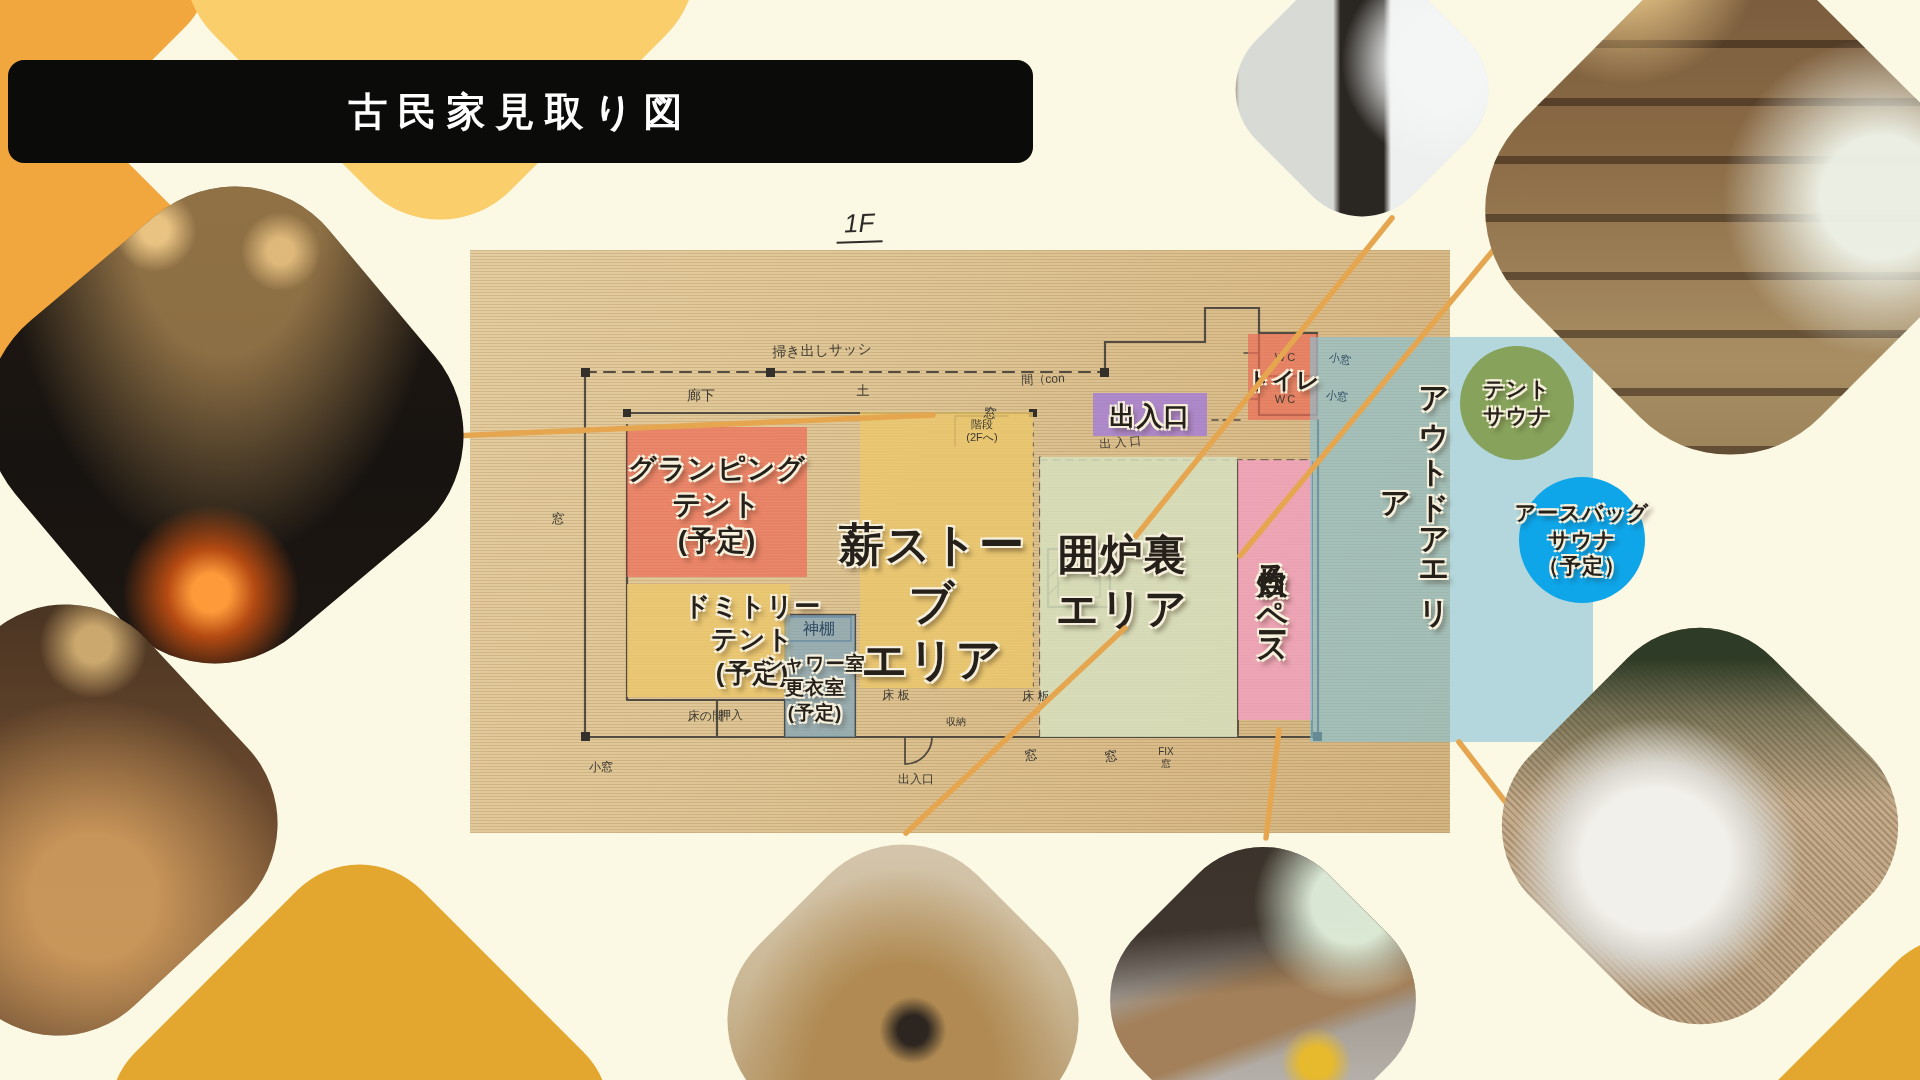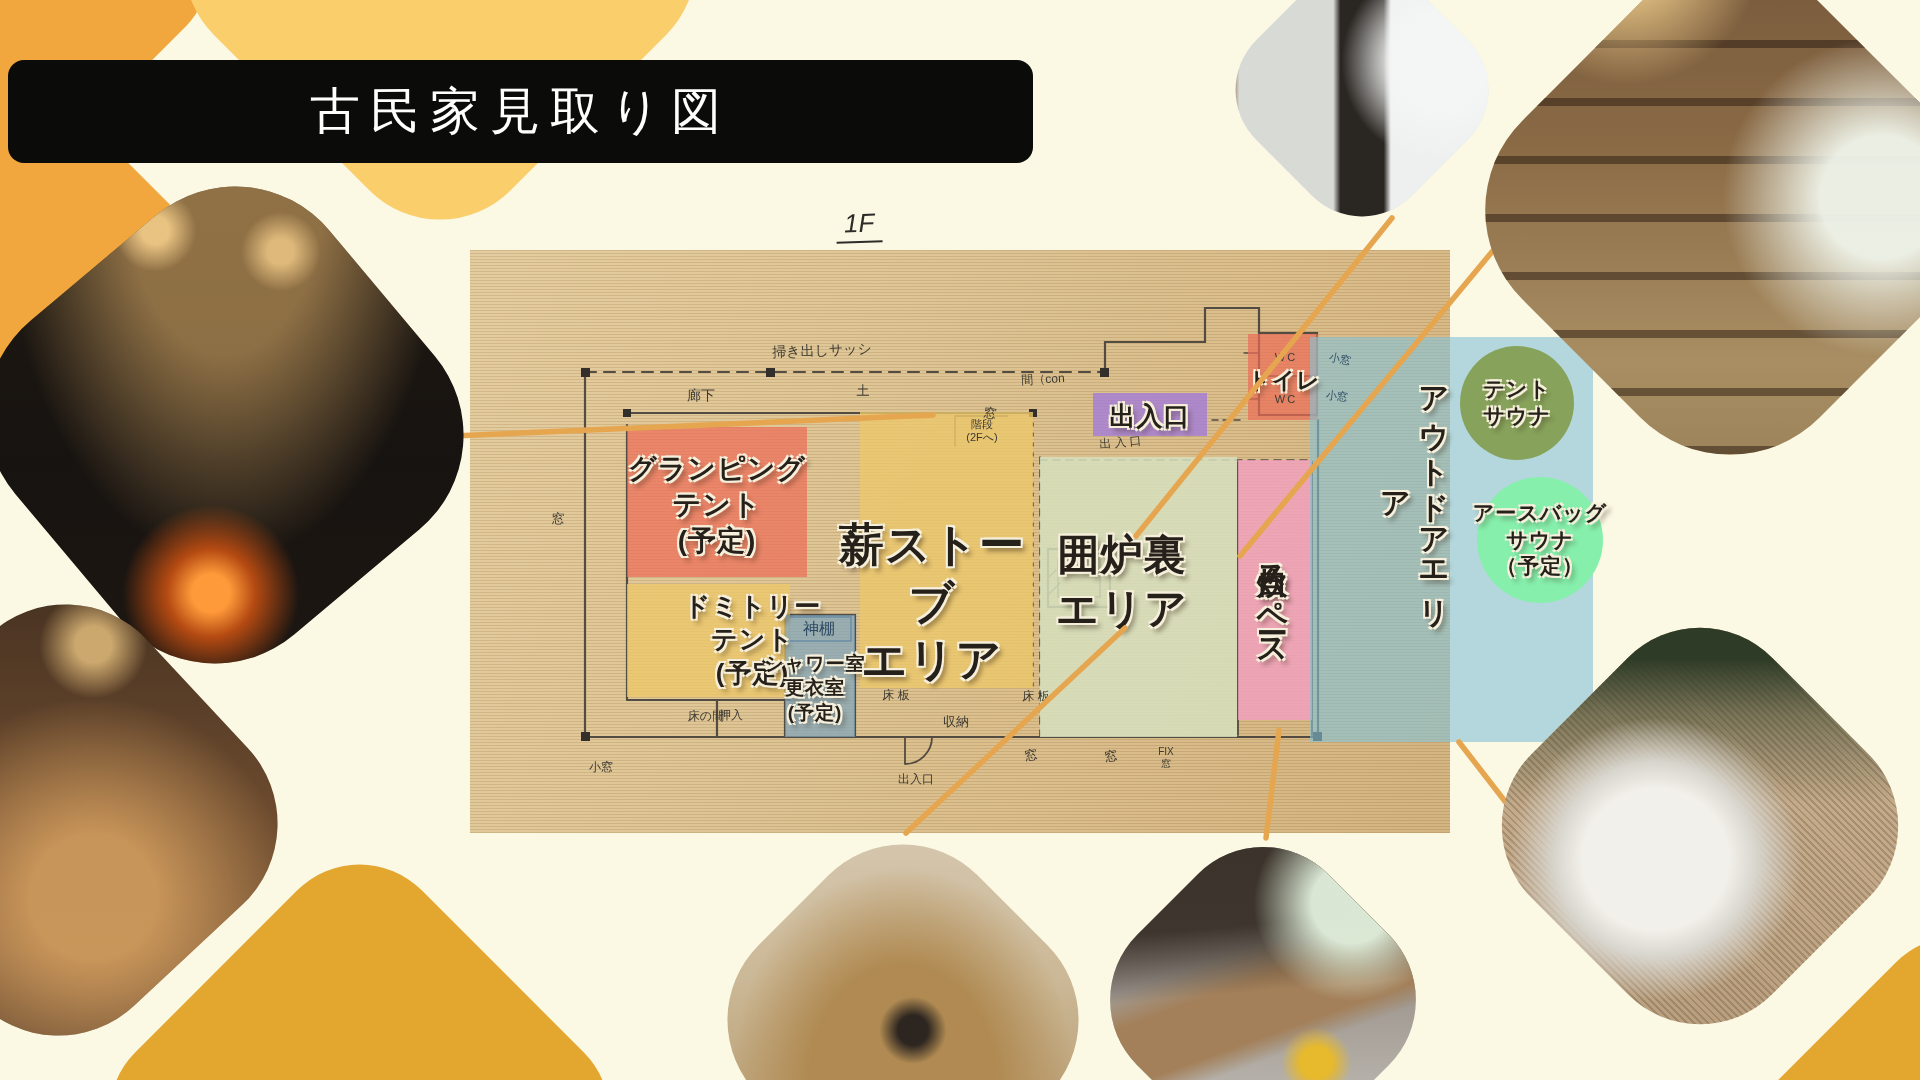--- a/index.html
+++ b/index.html
@@ -28,21 +28,21 @@
   
   .note{position:absolute;z-index:5;color:#3d3a33;font-size:13px;white-space:pre-line;
     text-align:center;transform:translate(-50%,-50%);line-height:1.15;}
   .circ{position:absolute;border-radius:50%;z-index:5;display:flex;align-items:center;
     justify-content:center;text-align:center;font-weight:900;white-space:pre-line;}
   
   .photo{position:absolute;z-index:9;overflow:hidden;transform:rotate(45deg);}
   .ph{position:absolute;inset:-32%;transform:rotate(-45deg);}
   .titlebar{position:absolute;left:8px;top:60px;width:1025px;height:103px;background:#0b0b09;
     border-radius:16px;z-index:10;display:flex;align-items:center;justify-content:center;}
-  .titlebar span{color:#fff;font-size:50px;font-weight:400;letter-spacing:10px;}
+  .titlebar span{color:#fff;font-size:39px;font-weight:700;letter-spacing:10px;}
   .floor1f{position:absolute;left:836px;top:208px;z-index:5;font-size:26px;color:#2e2c28;
     font-style:italic;border-bottom:2px solid #2e2c28;padding:0 8px 2px;transform:rotate(-2deg);}
 </style>
 </head>
 <body>
 
 <div class="stage">
 
   <div class="deco" style="left:-125px;top:-175px;width:300px;height:300px;border-radius:72px;background:#F1A73E;"></div>
   <div class="deco" style="left:-165px;top:103px;width:330px;height:330px;border-radius:80px;background:#F1A73E;"></div>
@@ -107,21 +107,21 @@
   <div class="rlabel" style="left:1022px;top:528px;width:200px;font-size:42px;">囲炉裏
 エリア</div>
   <div class="rlabel vert" style="left:1252px;top:472px;height:252px;font-size:31px;">自炊スペース</div>
   <div class="rlabel vert" style="left:1376px;top:350px;height:280px;font-size:30px;">アウトドアエリア</div>
   <div class="rlabel" style="left:1093px;top:400px;width:114px;font-size:26px;">出入口</div>
   <div class="rlabel" style="left:1228px;top:366px;width:112px;font-size:23px;">トイレ</div>
 
   <div class="circ" style="left:1460px;top:346px;width:114px;height:114px;background:#87A35B;">
     <span class="rlabel" style="position:static;font-size:21px;">テント
 サウナ</span></div>
-  <div class="circ" style="left:1477px;top:477px;width:126px;height:126px;background:#86efac;">
+  <div class="circ" style="left:1519px;top:477px;width:126px;height:126px;background:#0ea5e9;">
     <span class="rlabel" style="position:static;font-size:21px;width:170px;margin-left:-22px;margin-right:-22px;">アースバッグ
 サウナ
 （予定）</span></div>
 
   <div class="floor1f">1F</div>
 
   <div class="note" style="left:822px;top:350px;font-size:14px;transform:translate(-50%,-50%) rotate(-2deg);">掃き出しサッシ</div>
   <div class="note" style="left:701px;top:395px;font-size:14px;">廊下</div>
   <div class="note" style="left:558px;top:519px;">窓</div>
   <div class="note" style="left:863px;top:391px;">土</div>
@@ -132,21 +132,21 @@
   <div class="note" style="left:1122px;top:443px;font-size:12px;transform:translate(-50%,-50%) rotate(-5deg);letter-spacing:3px;">出入口</div>
   <div class="note" style="left:1286px;top:357px;font-size:11px;letter-spacing:2px;">WC</div>
   <div class="note" style="left:1286px;top:399px;font-size:11px;letter-spacing:2px;">WC</div>
   <div class="note" style="left:1340px;top:359px;font-size:11px;color:#2f4d66;transform:translate(-50%,-50%) rotate(12deg);">小窓</div>
   <div class="note" style="left:1337px;top:396px;font-size:11px;color:#2f4d66;transform:translate(-50%,-50%) rotate(6deg);">小窓</div>
   <div class="note" style="left:666px;top:717px;font-size:12px;margin-left:40px;">床の間</div>
   <div class="note" style="left:731px;top:716px;font-size:12px;">押入</div>
   <div class="note" style="left:819px;top:629px;font-size:16px;color:#2f4a63;">神棚</div>
   <div class="note" style="left:896px;top:696px;font-size:12px;">床 板</div>
   <div class="note" style="left:1036px;top:697px;font-size:12px;">床 板</div>
-  <div class="note" style="left:956px;top:722px;font-size:13px;">収納</div>
+  <div class="note" style="left:956px;top:722px;font-size:10px;">収納</div>
   <div class="note" style="left:916px;top:780px;font-size:12px;">出入口</div>
   <div class="note" style="left:1031px;top:756px;transform:translate(-50%,-50%) rotate(-10deg);">窓</div>
   <div class="note" style="left:1111px;top:757px;transform:translate(-50%,-50%) rotate(-10deg);">窓</div>
   <div class="note" style="left:1166px;top:757px;font-size:10px;">FIX
 窓</div>
   <div class="note" style="left:601px;top:768px;font-size:12px;">小窓</div>
 
   <svg class="lines" width="1920" height="1080">
     <g stroke="#E5A64F" stroke-width="5.5" stroke-linecap="round">
       <line x1="408" y1="438" x2="933" y2="415"></line>

